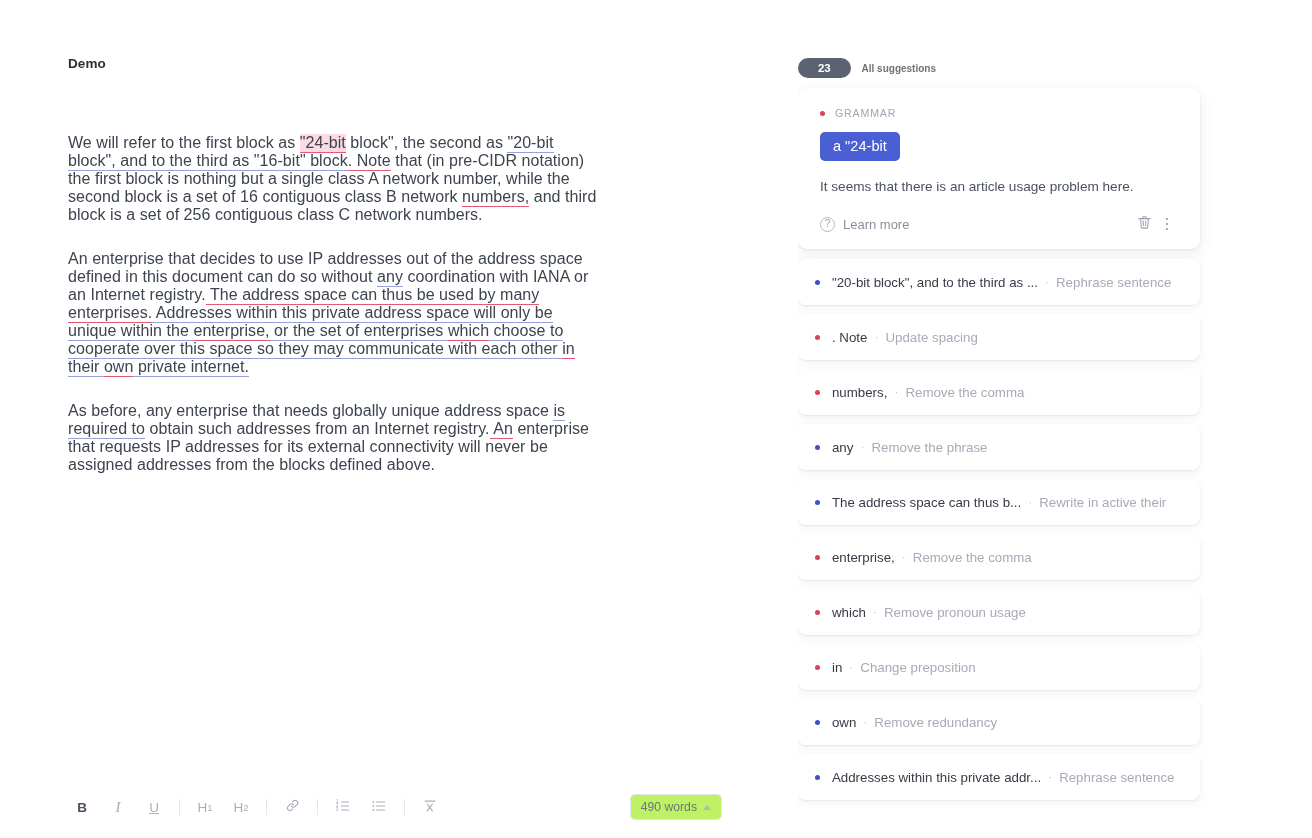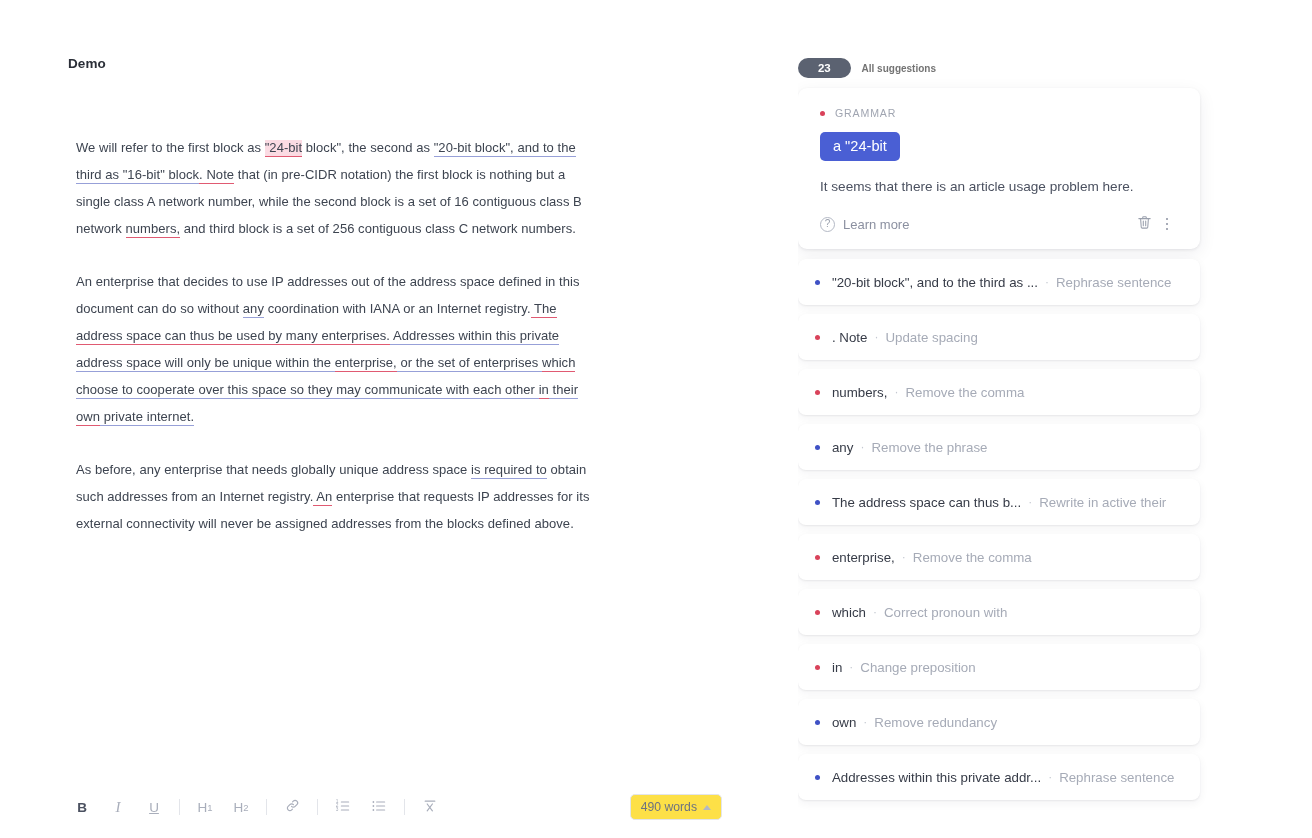--- a/index.html
+++ b/index.html
@@ -33,24 +33,24 @@
     font-weight: bold;
     color: #2b2f38;
     letter-spacing: .1px;
   }
   .doc-body {
     position: absolute;
     left: 68px; top: 134px;
     width: 530px;
   }
   .para {
-    font-size: 13px;
-    line-height: 27px;
+    font-size: 16px;
+    line-height: 18px;
     color: #3d4450;
-    margin: 0 0 26px 8px;
+    margin: 0 0 26px 0;
     letter-spacing: .05px;
   }
   .para:last-child { margin-bottom: 0; }
 
   
   .mk-red {
     border-bottom: 1.6px solid #e05a72;
     padding-bottom: 1px;
   }
   .mk-blue {
@@ -102,21 +102,21 @@
   }
   .tb-spacer { flex: 1; }
   .wordcount {
     display: flex; align-items: center; gap: 6px;
     height: 26px;
     padding: 0 10px;
     border: 1px solid #e3e5ea;
     border-radius: 5px;
     font-size: 12.2px;
     color: #6d7380;
-    background: #fde047;
+    background: #bef264;
     cursor: pointer;
     white-space: nowrap;
   }
   .caret-up {
     width: 0; height: 0;
     border-left: 4px solid transparent;
     border-right: 4px solid transparent;
     border-bottom: 5px solid #b3b8c4;
   }
 
@@ -426,21 +426,21 @@
         <div class="row">
           <span class="dot red"></span>
           <span class="row-text">enterprise,</span>
           <span class="row-mid">·</span>
           <span class="row-action">Remove the comma</span>
         </div>
         <div class="row">
           <span class="dot red"></span>
           <span class="row-text">which</span>
           <span class="row-mid">·</span>
-          <span class="row-action">Correct pronoun with</span>
+          <span class="row-action">Remove pronoun usage</span>
         </div>
         <div class="row">
           <span class="dot red"></span>
           <span class="row-text">in</span>
           <span class="row-mid">·</span>
           <span class="row-action">Change preposition</span>
         </div>
         <div class="row">
           <span class="dot blue"></span>
           <span class="row-text">own</span>

